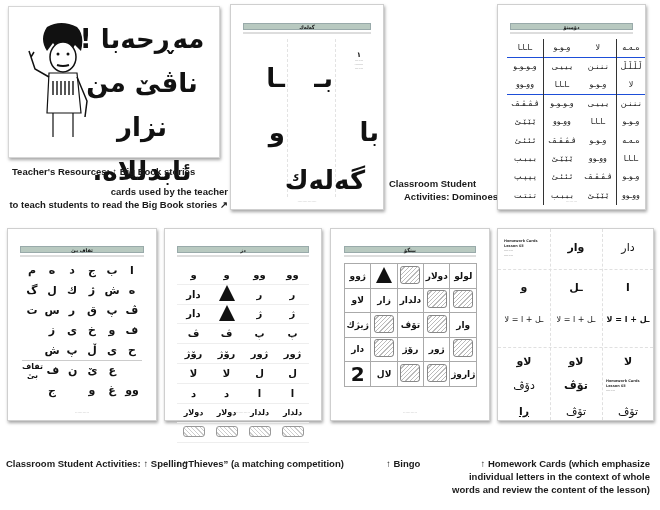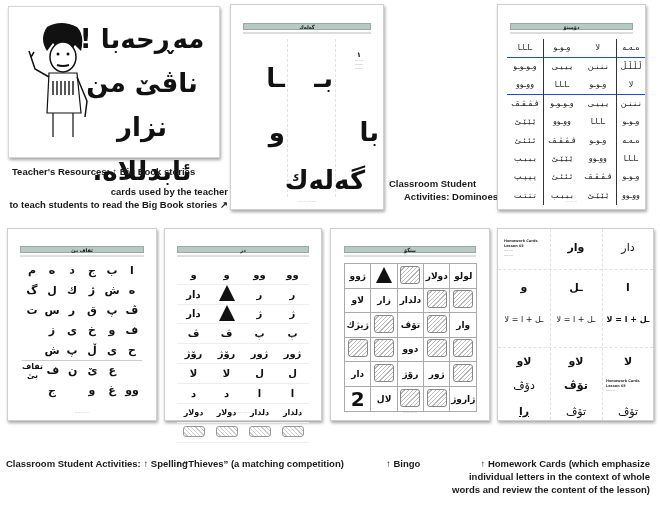--- a/index.html
+++ b/index.html
@@ -351,27 +351,20 @@
           <td>دلدار</td>
           <td>زار</td>
           <td>لاو</td>
         </tr>
     <tr>
           <td>وار</td>
           <td><i class="pic"></i></td>
           <td>تۆڤ</td>
           <td><i class="pic"></i></td>
           <td>ژیژك</td>
-        </tr>
-    <tr>
-          <td><i class="pic"></i></td>
-          <td><i class="pic"></i></td>
-          <td>دوو</td>
-          <td><i class="pic"></i></td>
-          <td><i class="pic"></i></td>
         </tr>
     <tr>
           <td><i class="pic"></i></td>
           <td>ژور</td>
           <td>رۆژ</td>
           <td><i class="pic"></i></td>
           <td>دار</td>
         </tr>
     <tr>
           <td>ژاروژ</td>

